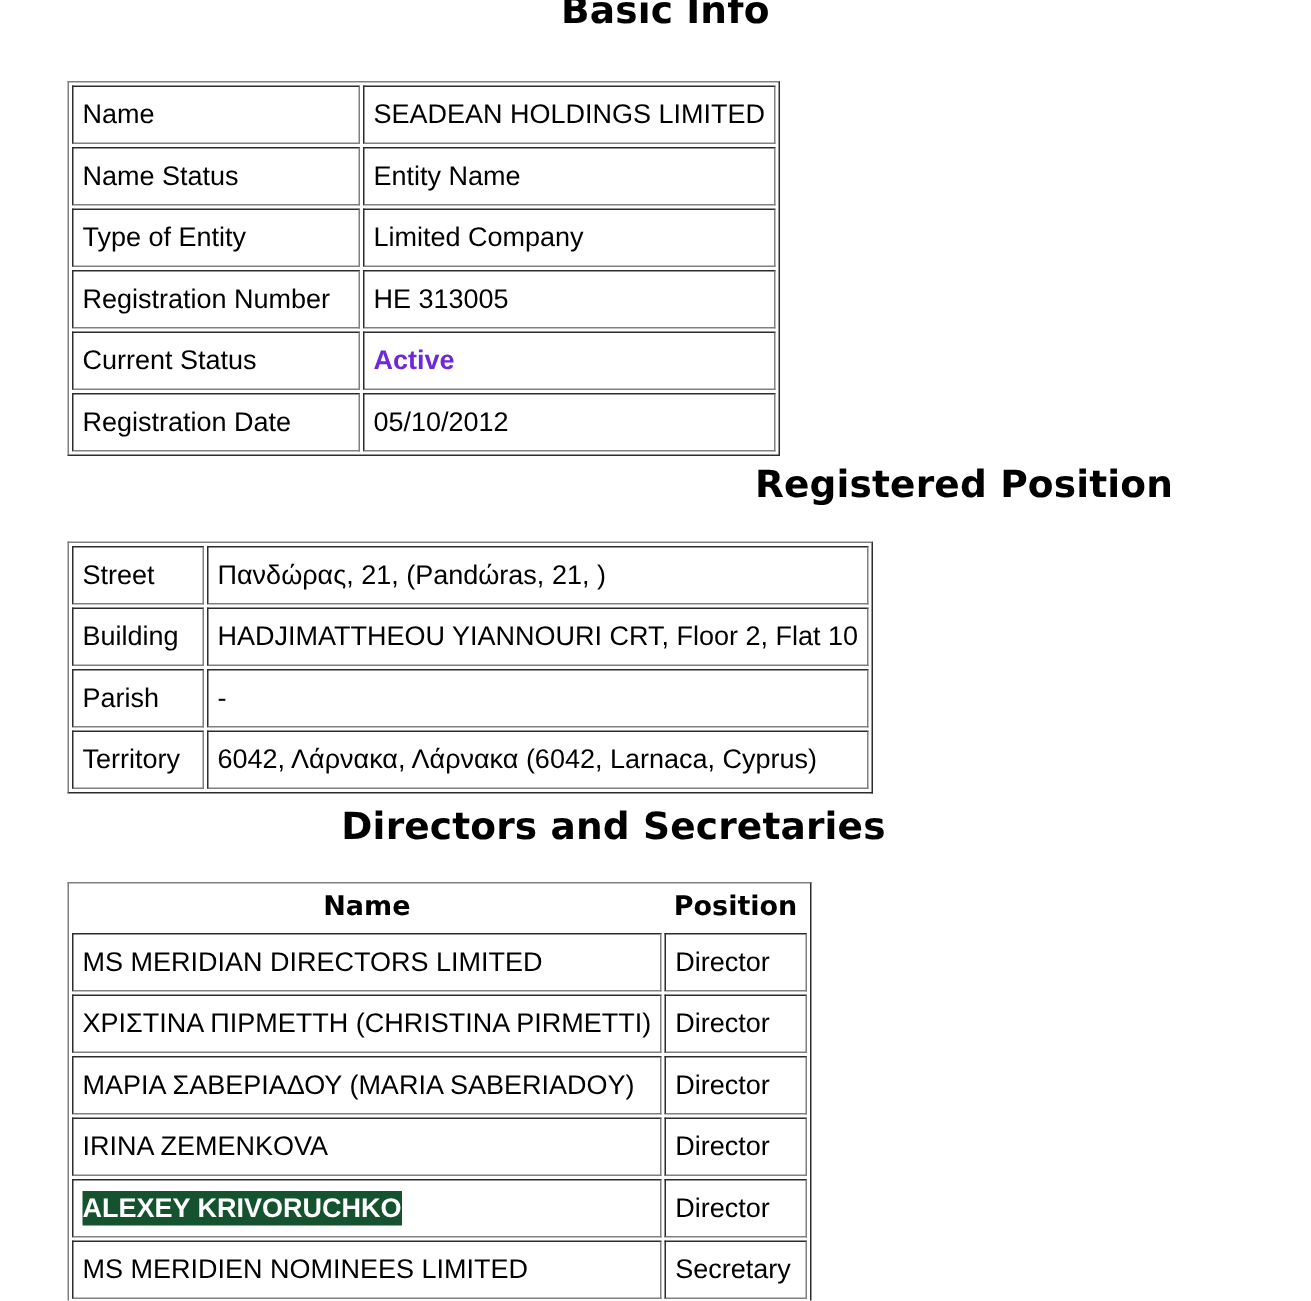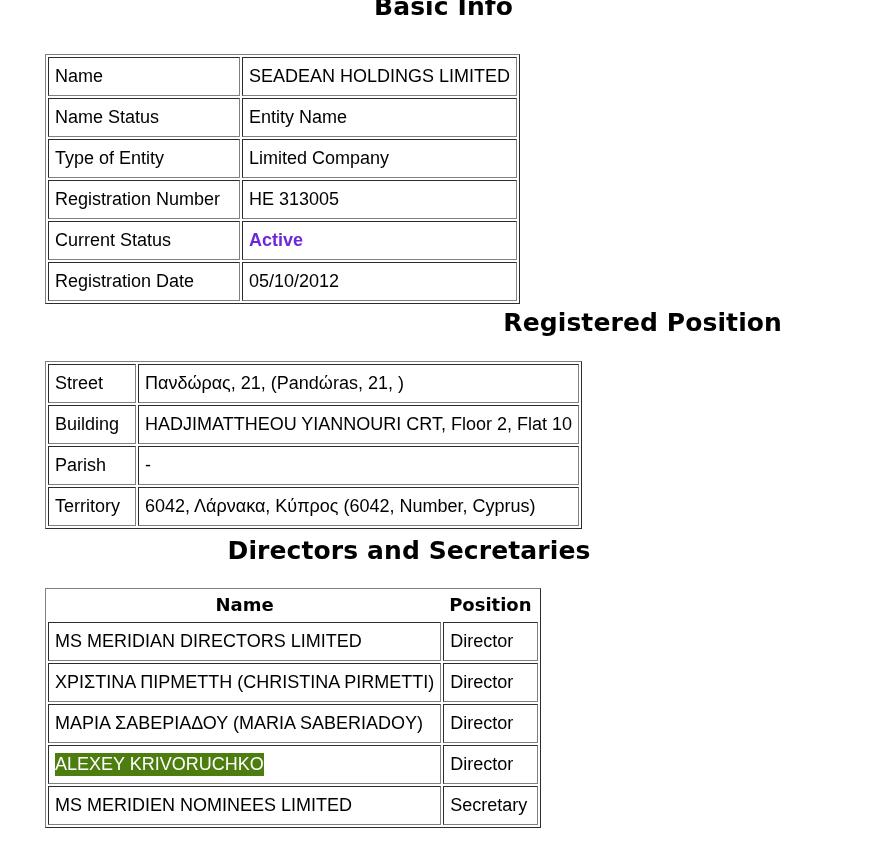--- a/index.html
+++ b/index.html
@@ -118,23 +118,24 @@
     top: 588px;
   }
   #table-directors td.name-cell,
   #table-directors th.name-header { width: 362px; }
   #table-directors td.position-cell,
   #table-directors th.position-header { width: 79px; }
   #table-directors td { height: 27px; }
 
   
   .selected-text {
-    background: #4d7c0f;
+    background: #14532d;
     color: #ffffff;
     padding: 1px 0 2px 0;
+    font-weight: bold;
   }
 </style>
 </head>
 <body>
 
 <div class="page">
 
   <h2 class="section-heading" id="heading-basic-info">Basic Info</h2>
 
   <table class="legacy" id="table-basic-info">
@@ -179,21 +180,21 @@
       <tr>
         <td class="label-cell">Building</td>
         <td class="value-cell">HADJIMATTHEOU YIANNOURI CRT, Floor 2, Flat 10</td>
       </tr>
       <tr>
         <td class="label-cell">Parish</td>
         <td class="value-cell">-</td>
       </tr>
       <tr>
         <td class="label-cell">Territory</td>
-        <td class="value-cell">6042, Λάρνακα, Κύπρος (6042, Number, Cyprus)</td>
+        <td class="value-cell">6042, Λάρνακα, Λάρνακα (6042, Larnaca, Cyprus)</td>
       </tr>
     </tbody>
   </table>
 
   <h2 class="section-heading" id="heading-directors">Directors and Secretaries</h2>
 
   <table class="legacy" id="table-directors">
     <thead>
       <tr>
         <th class="name-header">Name</th>
@@ -204,20 +205,24 @@
       <tr>
         <td class="name-cell">MS MERIDIAN DIRECTORS LIMITED</td>
         <td class="position-cell">Director</td>
       </tr>
       <tr>
         <td class="name-cell">ΧΡΙΣΤΙΝΑ ΠΙΡΜΕΤΤΗ (CHRISTINA PIRMETTI)</td>
         <td class="position-cell">Director</td>
       </tr>
       <tr>
         <td class="name-cell">ΜΑΡΙΑ ΣΑΒΕΡΙΑΔΟΥ (MARIA SABERIADOY)</td>
+        <td class="position-cell">Director</td>
+      </tr>
+      <tr>
+        <td class="name-cell">IRINA ZEMENKOVA</td>
         <td class="position-cell">Director</td>
       </tr>
       <tr>
         <td class="name-cell">
           <span class="selected-text">ALEXEY KRIVORUCHKO</span>
         </td>
         <td class="position-cell">Director</td>
       </tr>
       <tr>
         <td class="name-cell">MS MERIDIEN NOMINEES LIMITED</td>

